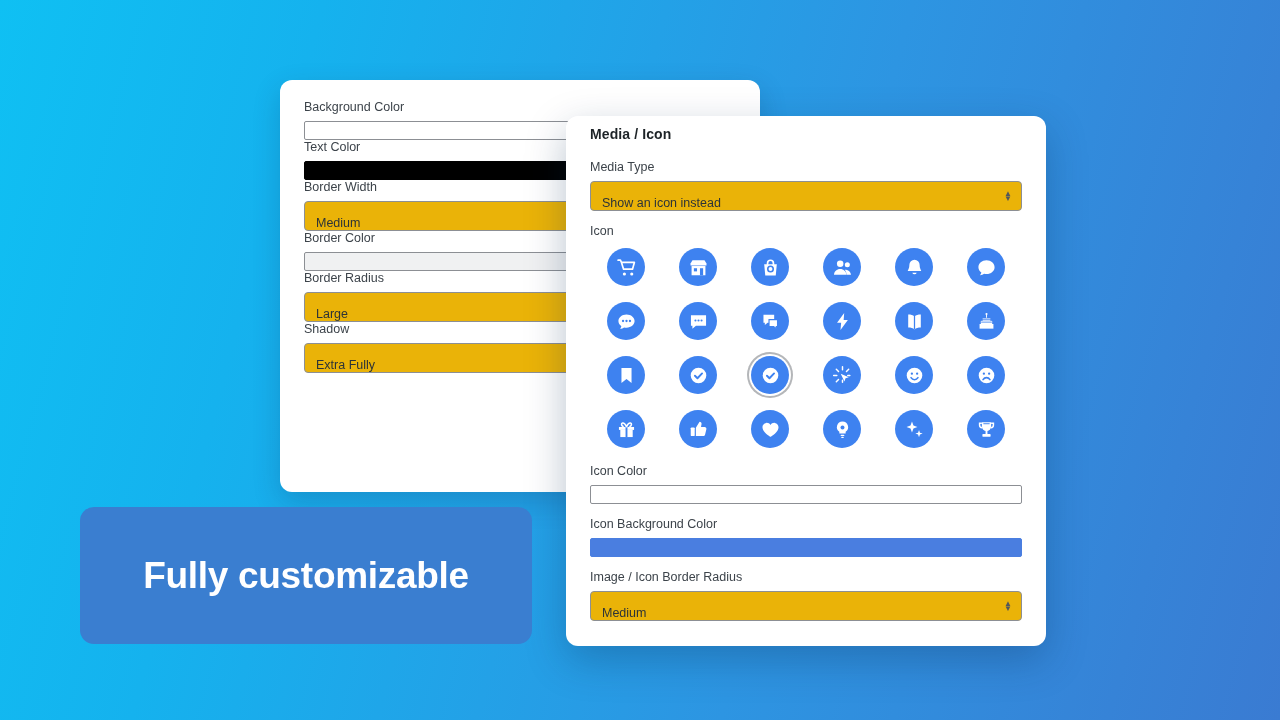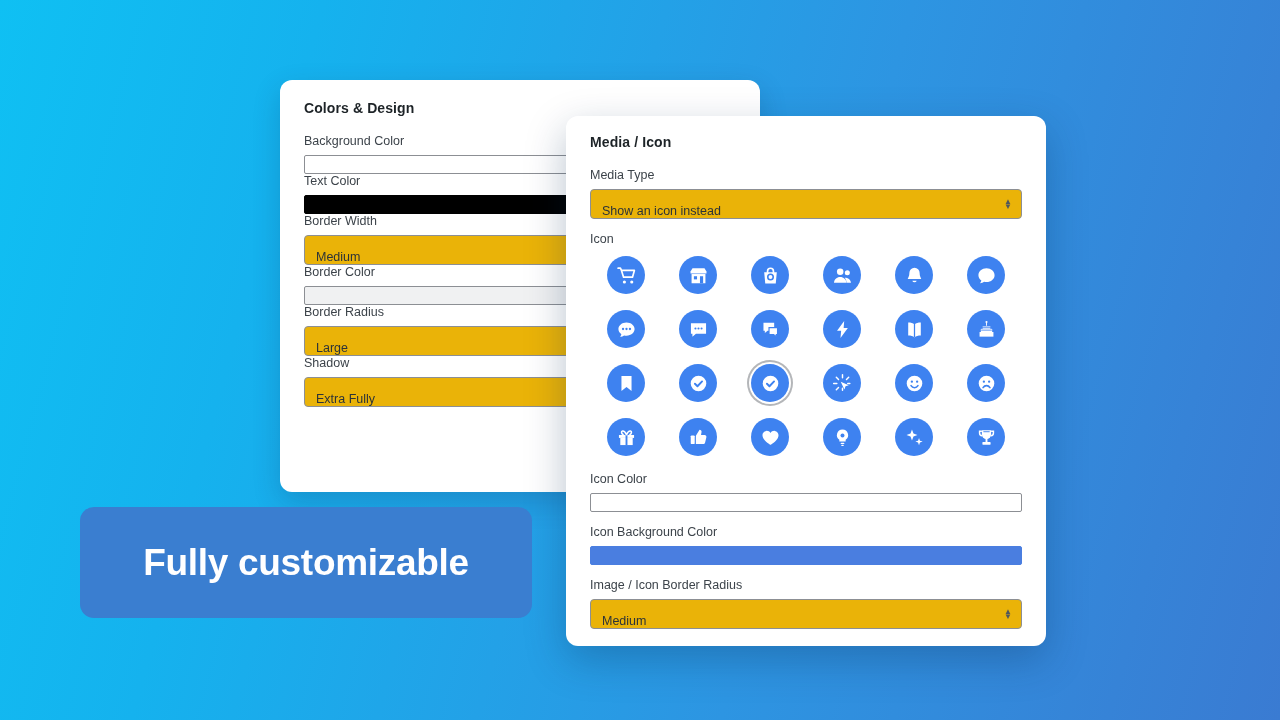--- a/index.html
+++ b/index.html
@@ -73,21 +73,21 @@
   }
 
   
   #right-panel {
     position: absolute;
     left: 566px; top: 116px;
     width: 480px; height: 530px;
     background: #ffffff;
     border-radius: 12px;
     box-shadow: 0 14px 40px rgba(8,40,80,.28);
-    padding: 18px 24px;
+    padding: 10px 24px;
     overflow: hidden;
   }
   #right-panel .field { margin-bottom: 13px; }
 
   .icon-grid {
     display: grid;
     grid-template-columns: repeat(6, 1fr);
     row-gap: 10px;
     margin-top: 2px;
     margin-bottom: 4px;
@@ -110,39 +110,38 @@
   }
   .icon-disc svg { display: block; }
   .icon-cell.selected .icon-disc {
     box-shadow: 0 0 0 2px #ffffff, 0 0 0 4px #b4b6b9;
   }
 
   
   #badge {
     position: absolute;
     left: 80px; top: 507px;
-    width: 452px; height: 111px;
+    width: 452px; height: 137px;
     background: #3a7ed0;
     border-radius: 14px;
     display: flex;
     align-items: center;
     justify-content: center;
   }
   #badge span {
     font-size: 37px;
     font-weight: bold;
     color: #ffffff;
     letter-spacing: -.3px;
   }
 </style>
 </head>
 <body>
 
 <div id="left-panel">
-  <div class="card-title">Colors &amp; Design</div>
 
   <div class="field">
     <span class="field-label">Background Color</span>
     <span class="color-swatch sw-white"></span>
   </div>
 
   <div class="field">
     <span class="field-label">Text Color</span>
     <span class="color-swatch sw-black"></span>
   </div>

